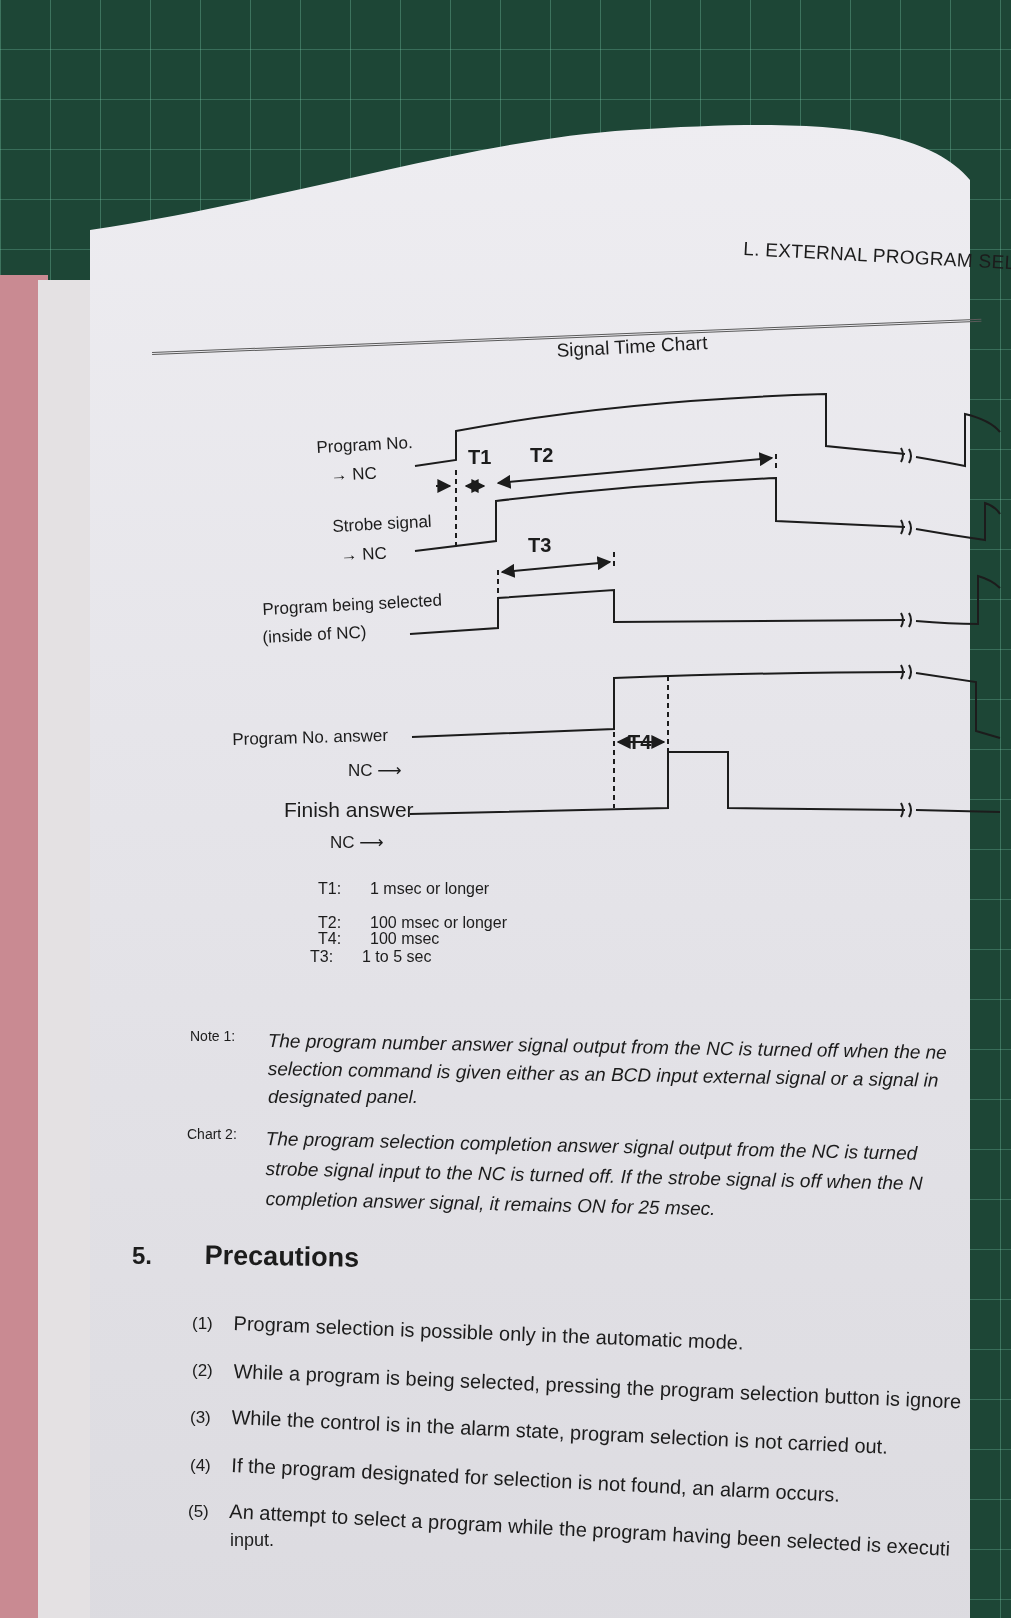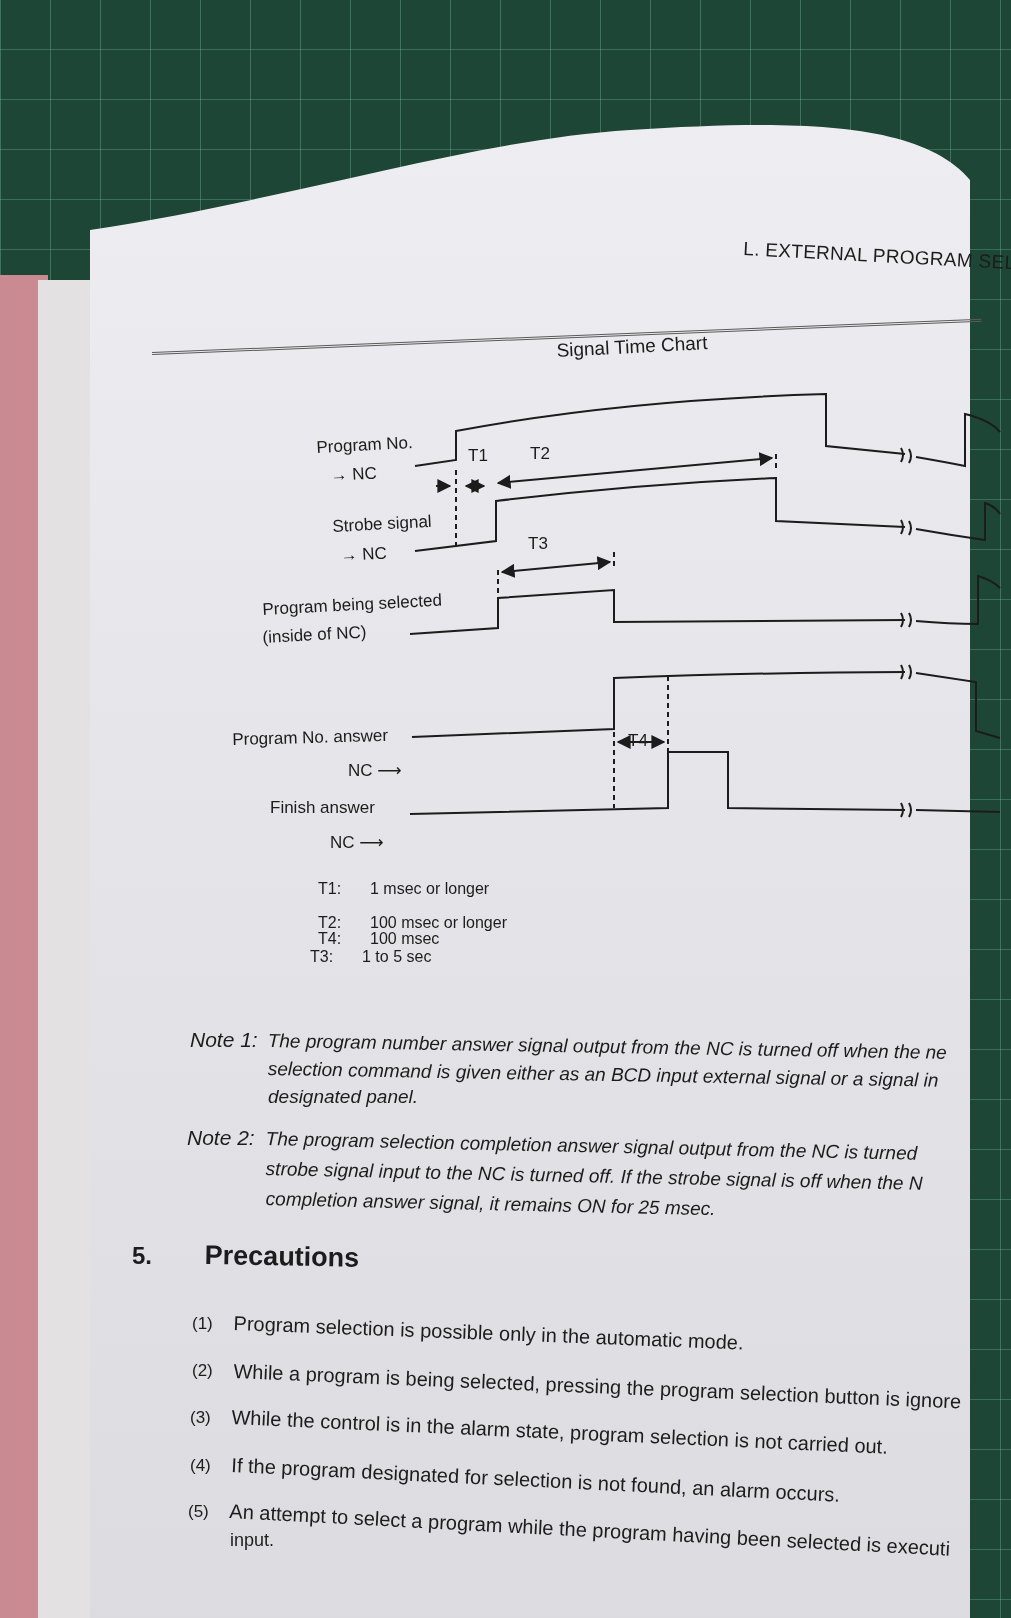--- a/index.html
+++ b/index.html
@@ -34,26 +34,26 @@
       left: 744px; top: 238px; font-size: 19px; letter-spacing: 0.3px;
       transform: rotate(3deg); transform-origin: left top;
     }
     .rule {
       position: absolute; left: 152px; top: 352px; width: 830px; height: 0;
       border-top: 3px double #5a5a5a;
       transform: rotate(-2.3deg); transform-origin: left top;
     }
     .chart-title { left: 556px; top: 340px; font-size: 19px; transform: rotate(-3deg); transform-origin: left top; }
     .sig-label { font-size: 17px; transform: rotate(-3deg); transform-origin: left top; }
-    .t-label { font-size: 17px; }
+    .t-label { font-size: 20px; font-weight: bold; }
     svg.timing { position: absolute; left: 0; top: 0; width: 1011px; height: 1618px; pointer-events: none; }
     .tlist { font-size: 16px; }
     .tlist .k { display: inline-block; width: 52px; }
     .note { font-size: 19px; font-style: italic; transform-origin: left top; }
-    .note-label { font-size: 21px; font-style: italic; }
+    .note-label { font-size: 14px; }
     .sec-num { left: 132px; top: 1242px; font-size: 24px; font-weight: bold; }
     .sec-title { left: 205px; top: 1240px; font-size: 27px; font-weight: bold; transform: rotate(1deg); transform-origin: left top; }
     .prec-num { font-size: 17px; }
     .prec-text { font-size: 20px; transform-origin: left top; }
   </style>
 </head>
 <body>
 
 <div class="mat"></div>
 <div class="pink"></div>
@@ -66,21 +66,21 @@
 <div class="abs chart-title">Signal Time Chart</div>
 
 <div class="abs sig-label" style="left:316px;top:438px;">Program No.</div>
 <div class="abs sig-label" style="left:330px;top:466px;">→ NC</div>
 <div class="abs sig-label" style="left:332px;top:517px;">Strobe signal</div>
 <div class="abs sig-label" style="left:340px;top:546px;">→ NC</div>
 <div class="abs sig-label" style="left:262px;top:600px;">Program being selected</div>
 <div class="abs sig-label" style="left:262px;top:628px;">(inside of NC)</div>
 <div class="abs" style="left:232px;top:730px;font-size:17px;transform:rotate(-1.5deg);transform-origin:left top;">Program No. answer</div>
 <div class="abs" style="left:348px;top:760px;font-size:17px;">NC ⟶</div>
-<div class="abs" style="left:270px;top:798px;font-size:17px;">Finish answer</div>
+<div class="abs" style="left:284px;top:798px;font-size:21px;">Finish answer</div>
 <div class="abs" style="left:330px;top:832px;font-size:17px;">NC ⟶</div>
 
 <div class="abs t-label" style="left:468px;top:446px;">T1</div>
 <div class="abs t-label" style="left:530px;top:444px;text-align:center;">T2</div>
 <div class="abs t-label" style="left:528px;top:534px;">T3</div>
 <div class="abs t-label" style="left:628px;top:731px;">T4</div>
 
 <svg class="timing" viewBox="0 0 1011 1618">
   <defs>
     <marker id="ah" viewBox="0 0 10 10" refX="9" refY="5" markerWidth="7" markerHeight="7" orient="auto-start-reverse">
@@ -130,21 +130,21 @@
 <div class="abs tlist" style="left:318px;top:880px;"><span class="k">T1:</span><span>1 msec or longer</span></div>
 <div class="abs tlist" style="left:318px;top:914px;"><span class="k">T2:</span><span>100 msec or longer</span></div>
 <div class="abs tlist" style="left:310px;top:948px;"><span class="k">T3:</span><span>1 to 5 sec</span></div>
 <div class="abs tlist" style="left:318px;top:930px;"><span class="k">T4:</span><span>100 msec</span></div>
 
 <div class="abs note-label" style="left:190px;top:1028px;">Note 1:</div>
 <div class="abs note" style="left:268px;top:1030px;transform:rotate(1deg);">The program number answer signal output from the NC is turned off when the ne</div>
 <div class="abs note" style="left:268px;top:1058px;transform:rotate(1deg);">selection command is given either as an BCD input external signal or a signal in</div>
 <div class="abs note" style="left:268px;top:1086px;">designated panel.</div>
 
-<div class="abs note-label" style="left:187px;top:1126px;">Note 2:</div>
+<div class="abs note-label" style="left:187px;top:1126px;">Chart 2:</div>
 <div class="abs note" style="left:266px;top:1128px;transform:rotate(1.3deg);">The program selection completion answer signal output from the NC is turned</div>
 <div class="abs note" style="left:266px;top:1158px;transform:rotate(1.3deg);">strobe signal input to the NC is turned off.  If the strobe signal is off when the N</div>
 <div class="abs note" style="left:266px;top:1188px;transform:rotate(1.3deg);">completion answer signal, it remains ON for 25 msec.</div>
 
 <div class="abs sec-num">5.</div>
 <div class="abs sec-title">Precautions</div>
 
 <div class="abs prec-num" style="left:192px;top:1314px;">(1)</div>
 <div class="abs prec-text" style="left:234px;top:1312px;transform:rotate(2.2deg);">Program selection is possible only in the automatic mode.</div>
 

